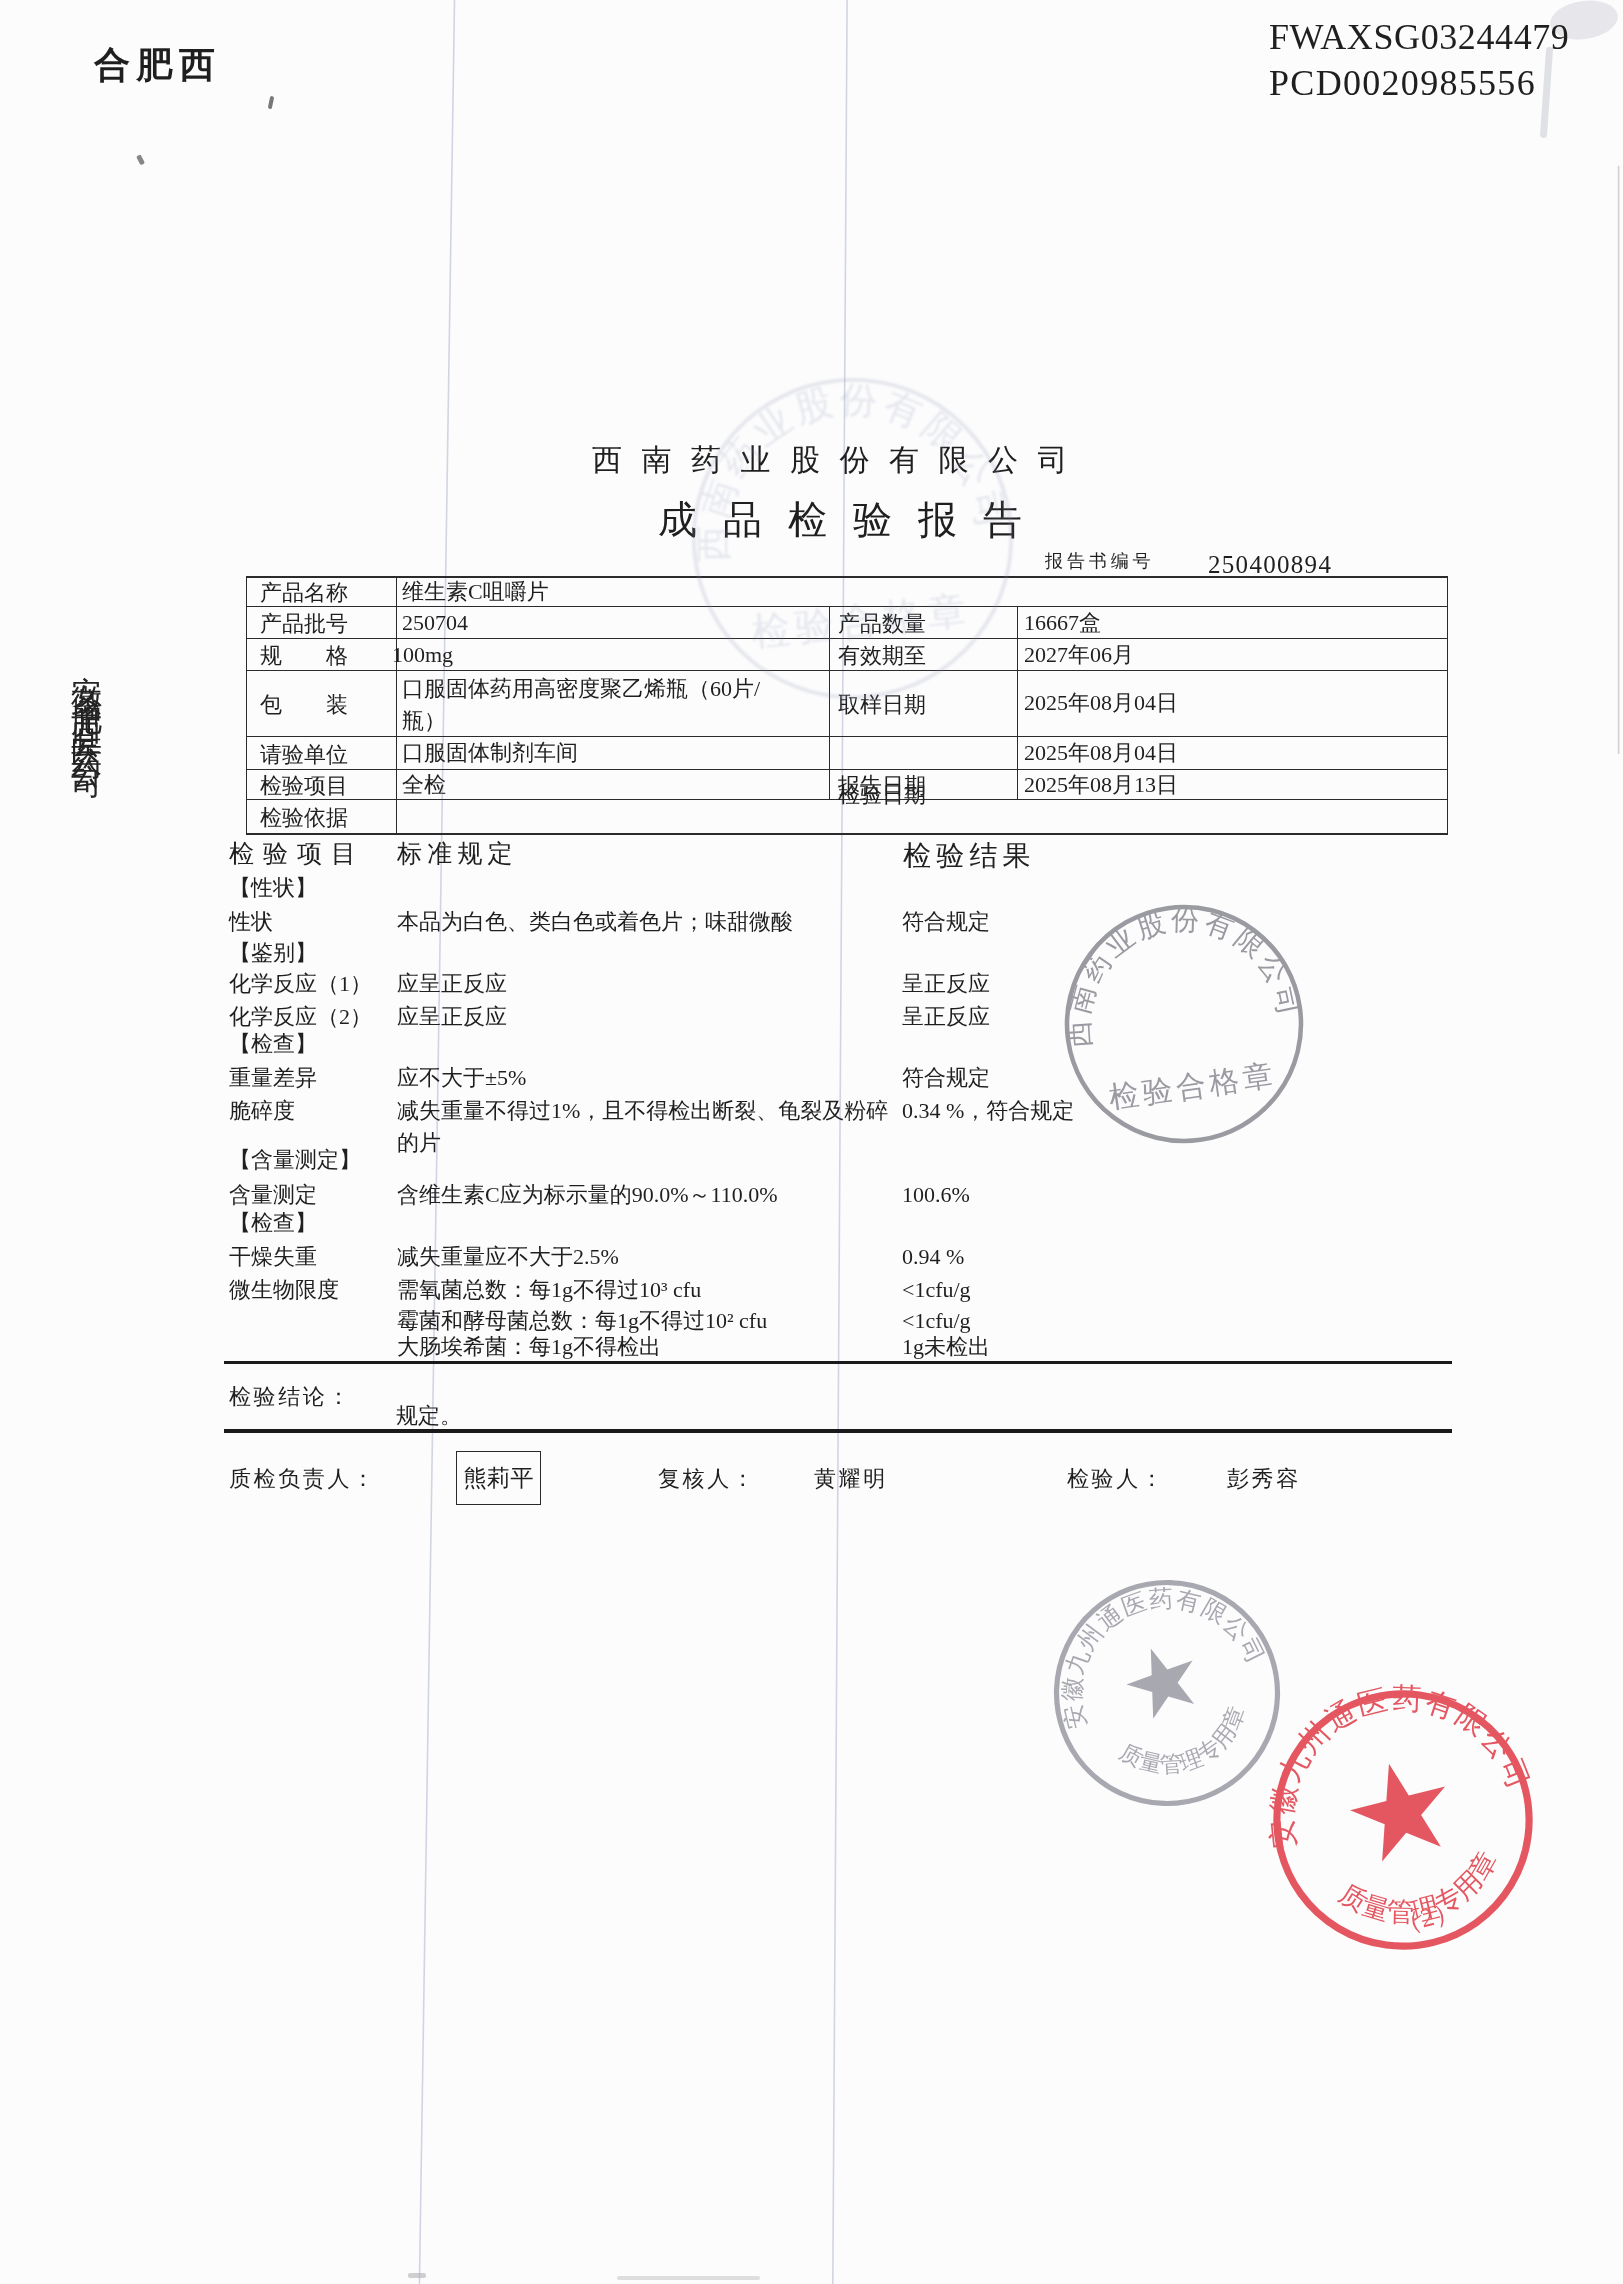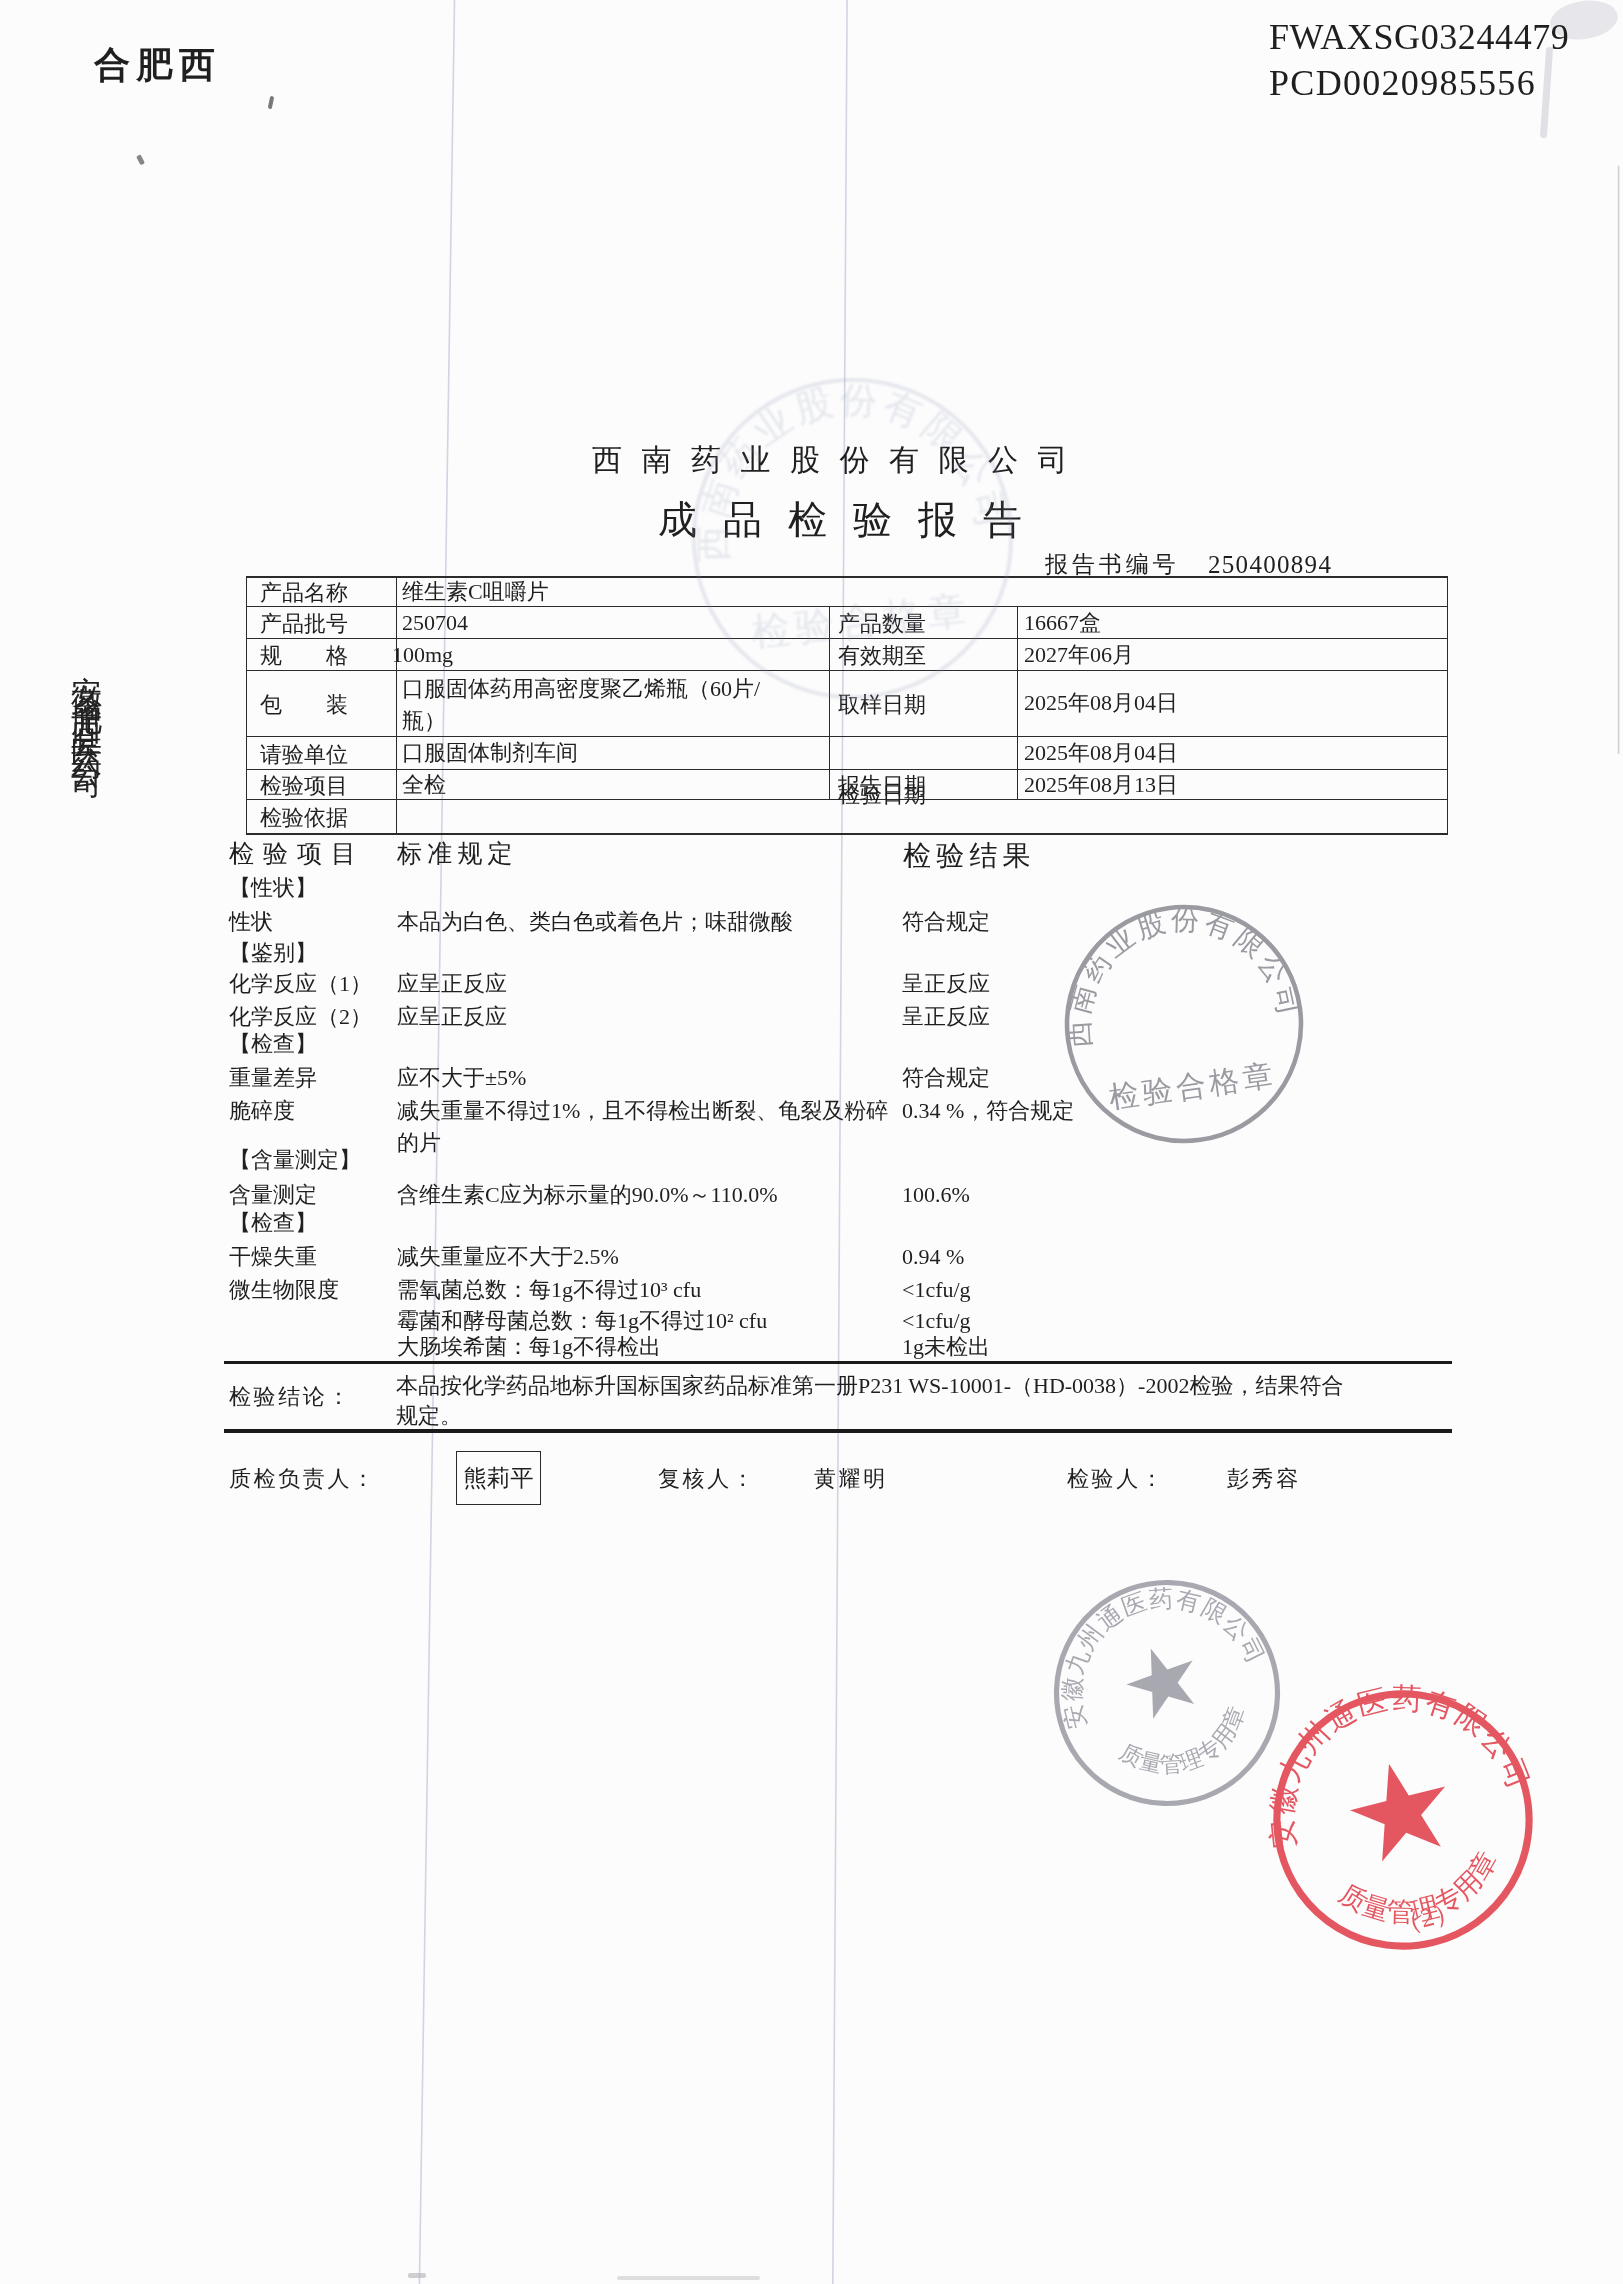--- a/index.html
+++ b/index.html
@@ -47,21 +47,21 @@
       <path id="arcW" d="M -183 69 A 195 195 0 1 1 183 69" fill="none"></path>
       <text font-size="57" letter-spacing="7">
         <textPath href="#arcW" startOffset="50%" text-anchor="middle">西南药业股份有限公司</textPath>
       </text>
       <text y="148" font-size="60" text-anchor="middle" letter-spacing="8">检验合格章</text>
     </g>
   </svg>
 
   <div class="t" style="left:592px;top:442px;font-size:30px;letter-spacing:19.5px;z-index:3;">西南药业股份有限公司</div>
   <div class="t b" style="left:658px;top:497px;font-size:39px;letter-spacing:26px;z-index:3;">成品检验报告</div>
-  <div class="t" style="left:1045px;top:551px;font-size:23px;letter-spacing:3.9px;z-index:3;">报告书编号</div>
+  <div class="t" style="left:1045px;top:551px;font-size:18px;letter-spacing:3.9px;z-index:3;">报告书编号</div>
   <div class="t" style="left:1208px;top:550px;font-size:25px;letter-spacing:1.3px;z-index:3;">250400894</div>
 
   <div class="hl" style="left:246px;top:576px;width:1202px;height:1.9px;"></div>
   <div class="hl" style="left:246px;top:606px;width:1202px;"></div>
   <div class="hl" style="left:246px;top:638px;width:1202px;"></div>
   <div class="hl" style="left:246px;top:670px;width:1202px;"></div>
   <div class="hl" style="left:246px;top:736px;width:1202px;"></div>
   <div class="hl" style="left:246px;top:769px;width:1202px;"></div>
   <div class="hl" style="left:246px;top:799px;width:1202px;"></div>
   <div class="hl" style="left:246px;top:833px;width:1202px;height:1.9px;"></div>
@@ -150,21 +150,20 @@
   <div class="t" style="left:902px;top:1277px;">&lt;1cfu/g</div>
 
   <div class="t" style="left:397px;top:1308px;">霉菌和酵母菌总数：每1g不得过10² cfu</div>
   <div class="t" style="left:902px;top:1308px;">&lt;1cfu/g</div>
 
   <div class="t" style="left:397px;top:1334px;">大肠埃希菌：每1g不得检出</div>
   <div class="t" style="left:902px;top:1334px;">1g未检出</div>
 
   <div class="hl" style="left:224px;top:1361px;width:1228px;height:3.2px;background:#1a1a1a;"></div>
   <div class="t" style="left:229px;top:1384px;letter-spacing:2.6px;">检验结论：</div>
-  <div class="t" style="left:396px;top:1373px;">本品按化学药品地标升国标国家药品标准第一册P231 WS-10001-（HD-0038）-2002检验，结果符合</div>
   <div class="t" style="left:396px;top:1403px;">规定。</div>
   <div class="hl" style="left:224px;top:1429px;width:1228px;height:3.9px;background:#1a1a1a;"></div>
 
   <div class="t" style="left:229px;top:1466px;letter-spacing:2.6px;">质检负责人：</div>
   <div class="namebox" style="left:456px;top:1451px;width:83px;height:52px;">
     <span class="t" style="position:static;font-size:23.4px;">熊莉平</span>
   </div>
   <div class="t" style="left:658px;top:1466px;letter-spacing:2.6px;">复核人：</div>
   <div class="t" style="left:814px;top:1466px;letter-spacing:2.6px;">黄耀明</div>
   <div class="t" style="left:1067px;top:1466px;letter-spacing:2.6px;">检验人：</div>

